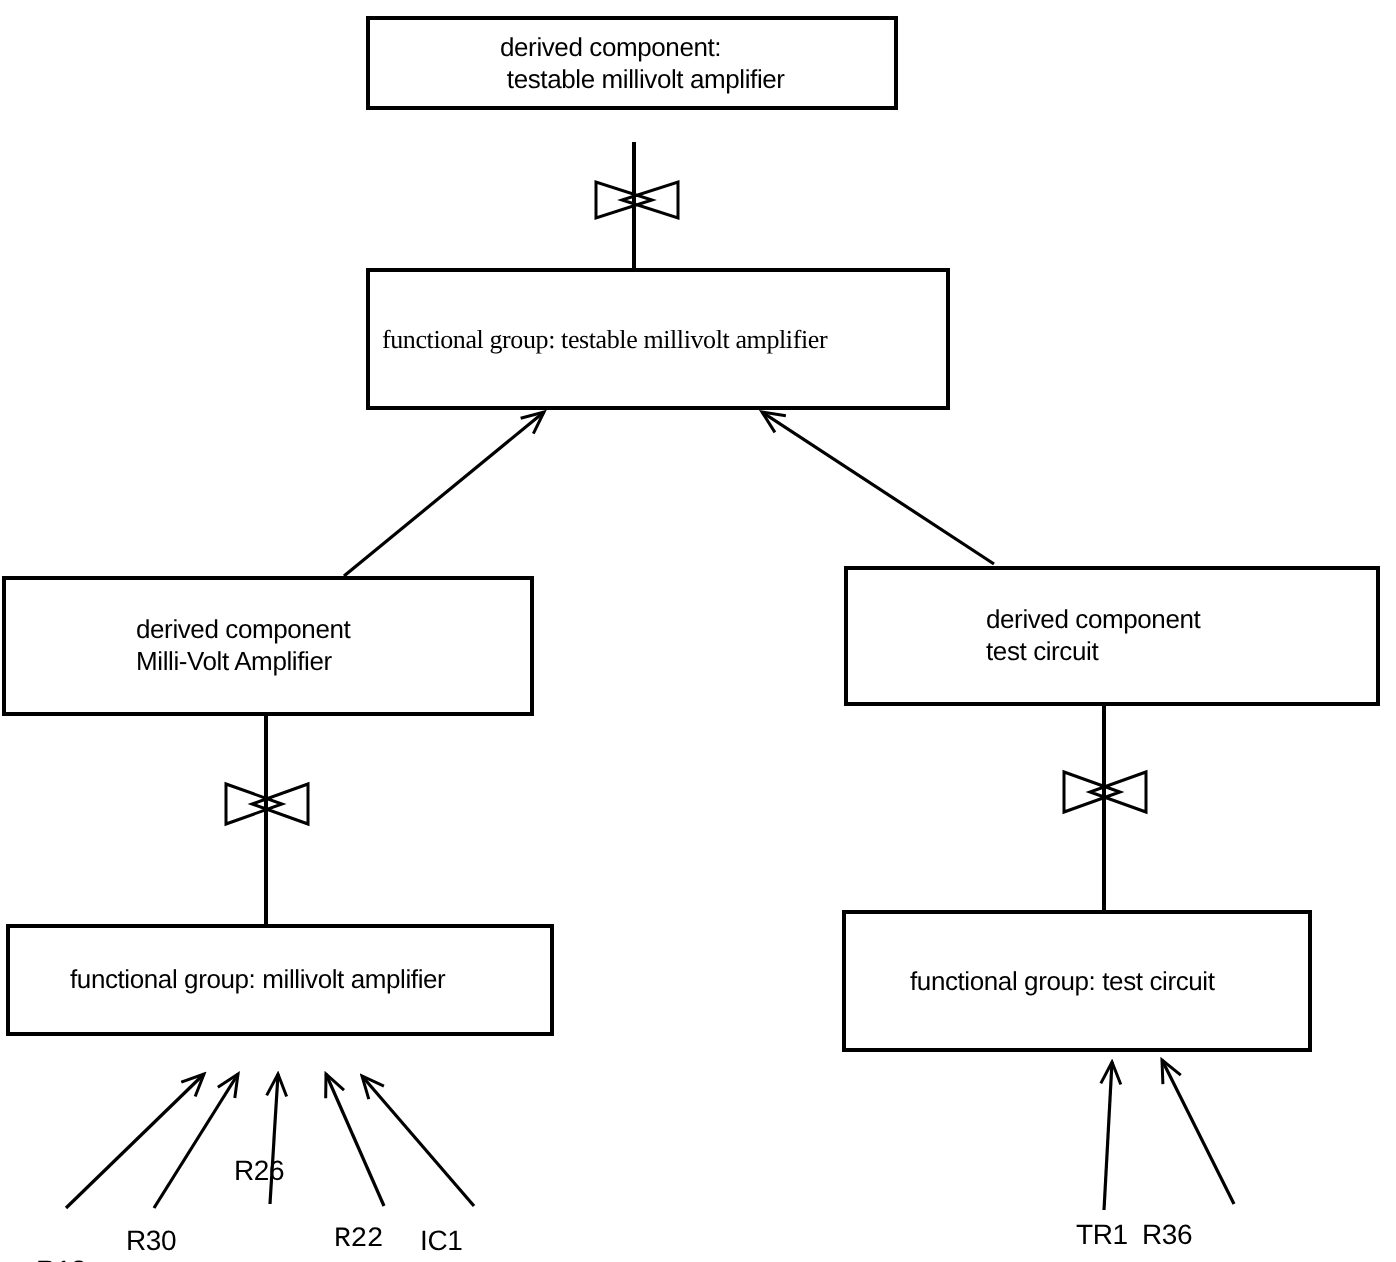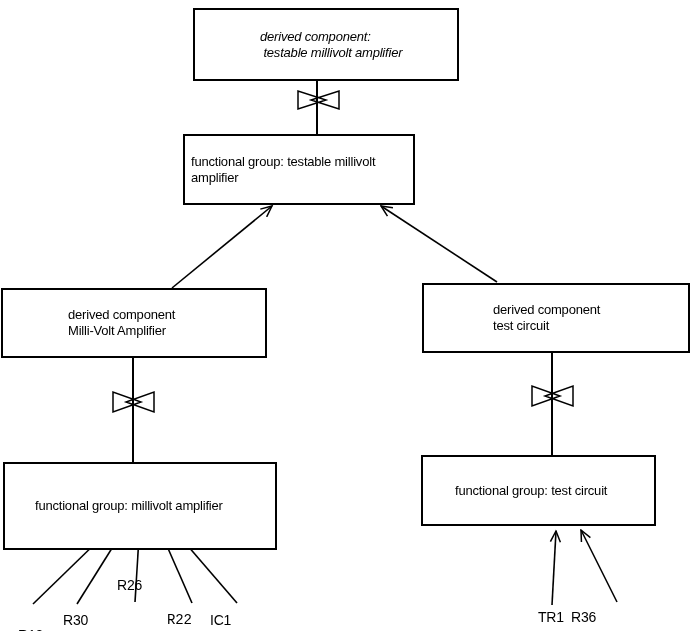--- a/index.html
+++ b/index.html
@@ -47,40 +47,40 @@
     <line x1="33" y1="604" x2="102" y2="537" stroke="#000" stroke-width="1.6" marker-end="url(#ah)"></line>
     <line x1="77" y1="604" x2="119" y2="537" stroke="#000" stroke-width="1.6" marker-end="url(#ah)"></line>
     <line x1="135" y1="602" x2="139" y2="537" stroke="#000" stroke-width="1.6" marker-end="url(#ah)"></line>
     <line x1="192" y1="603" x2="163" y2="537" stroke="#000" stroke-width="1.6" marker-end="url(#ah)"></line>
     <line x1="237" y1="603" x2="181" y2="538" stroke="#000" stroke-width="1.6" marker-end="url(#ah)"></line>
 
     <line x1="552" y1="605" x2="556" y2="531" stroke="#000" stroke-width="1.6" marker-end="url(#ah)"></line>
     <line x1="617" y1="602" x2="581" y2="530" stroke="#000" stroke-width="1.6" marker-end="url(#ah)"></line>
   </svg>
 
-  <div class="node" style="left:193px;top:8px;width:266px;height:73px;font-style:italic;">
+  <div class="node" style="left:183px;top:8px;width:266px;height:47px;">
     <span class="txt" style="padding-left:65px;">derived component:
  testable millivolt amplifier</span>
   </div>
 
-  <div class="node" style="left:183px;top:134px;width:232px;height:71px;">
+  <div class="node" style="left:183px;top:134px;width:292px;height:71px;font-family:Liberation Serif, serif;">
     <span class="txt" style="padding-left:6px;">functional group: testable millivolt amplifier</span>
   </div>
 
   <div class="node" style="left:1px;top:288px;width:266px;height:70px;">
     <span class="txt" style="padding-left:65px;">derived component
 Milli-Volt Amplifier</span>
   </div>
 
   <div class="node" style="left:422px;top:283px;width:268px;height:70px;">
     <span class="txt" style="padding-left:69px;">derived component
 test circuit</span>
   </div>
 
-  <div class="node" style="left:3px;top:462px;width:274px;height:88px;">
+  <div class="node" style="left:3px;top:462px;width:274px;height:56px;">
     <span class="txt" style="padding-left:30px;">functional group: millivolt amplifier</span>
   </div>
 
   <div class="node" style="left:421px;top:455px;width:235px;height:71px;">
     <span class="txt" style="padding-left:32px;">functional group: test circuit</span>
   </div>
 
   <span class="leaf" style="left:18px;top:628px;">R18</span>
   <span class="leaf" style="left:63px;top:613px;">R30</span>
   <span class="leaf" style="left:117px;top:578px;">R26</span>

